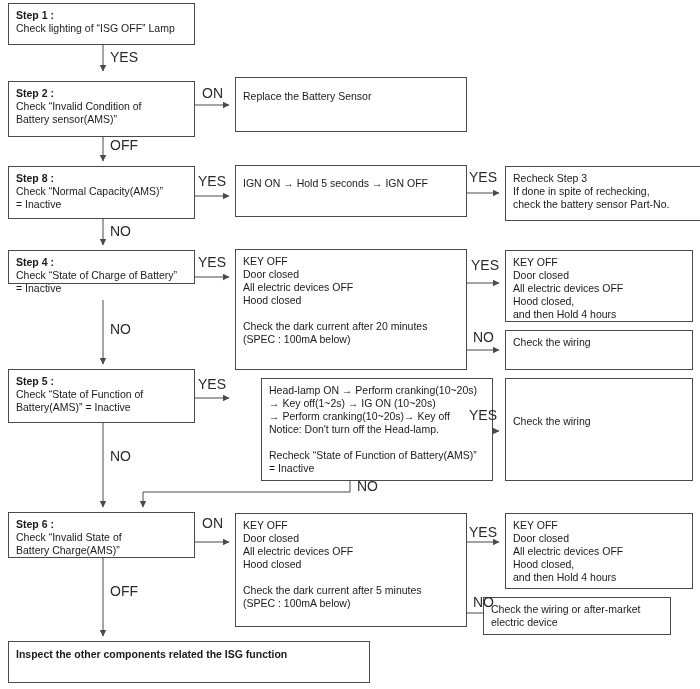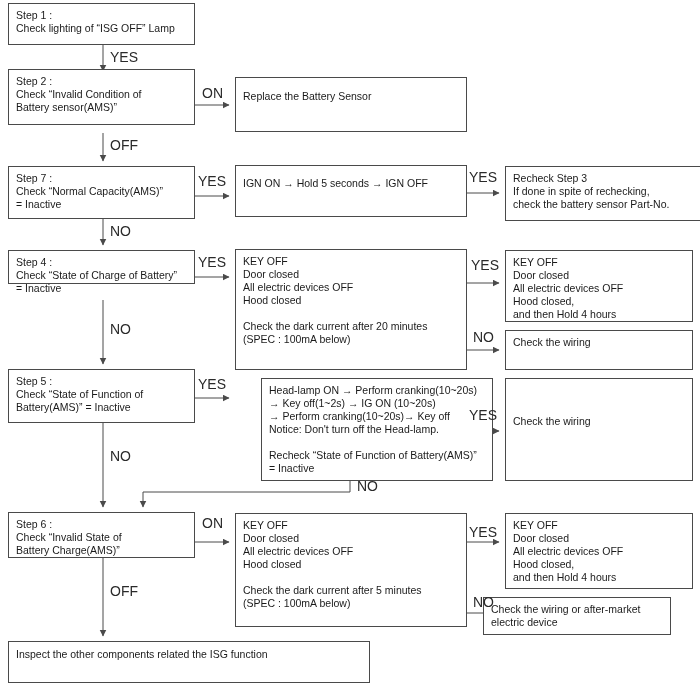--- a/index.html
+++ b/index.html
@@ -2,21 +2,21 @@
 <html><head>
 <meta charset="utf-8">
 <style>
   html,body{margin:0;padding:0;background:#ffffff;}
   .canvas{position:relative;width:700px;height:689px;background:#ffffff;overflow:hidden;
           font-family:"Liberation Sans",sans-serif;}
   .connectors{position:absolute;left:0;top:0;width:700px;height:689px;}
   .box{position:absolute;box-sizing:border-box;border:1px solid #4a4a4a;background:#ffffff;
        font-size:10.5px;line-height:13px;color:#1a1a1a;padding:5px 4px 4px 7px;}
   .vcenter{display:flex;align-items:center;padding-top:0;padding-bottom:16px;}
-  .b{font-weight:normal;}
+  .b{font-weight:bold;}
   .gap{margin-top:13px;}
   .lbl{position:absolute;font-size:14px;line-height:11px;color:#2a2a2a;white-space:nowrap;}
   .line{white-space:nowrap;}
 </style>
 </head>
 <body>
 
 <div class="canvas">
 
   <svg class="connectors" viewBox="0 0 700 689" xmlns="http://www.w3.org/2000/svg">
@@ -46,28 +46,28 @@
     <line x1="467" y1="613" x2="499" y2="613" stroke="#4a4a4a" marker-end="url(#ah)"></line>
 
     <polyline points="350,481 350,492 143,492 143,507" fill="none" stroke="#4a4a4a" marker-end="url(#ah)"></polyline>
   </svg>
 
   <div class="box" style="left:8px;top:3px;width:187px;height:42px;">
     <div class="line b">Step 1 :</div>
     <div class="line">Check lighting of “ISG OFF” Lamp</div>
   </div>
 
-  <div class="box" style="left:8px;top:69px;width:187px;height:56px;">
+  <div class="box" style="left:8px;top:81px;width:187px;height:56px;">
     <div class="line b">Step 2 :</div>
     <div class="line">Check “Invalid Condition of</div>
     <div class="line">Battery sensor(AMS)”</div>
   </div>
 
   <div class="box" style="left:8px;top:166px;width:187px;height:53px;">
-    <div class="line b">Step 7 :</div>
+    <div class="line b">Step 8 :</div>
     <div class="line">Check “Normal Capacity(AMS)”</div>
     <div class="line">= Inactive</div>
   </div>
 
   <div class="box" style="left:8px;top:250px;width:187px;height:34px;">
     <div class="line b">Step 4 :</div>
     <div class="line">Check “State of Charge of Battery”</div>
     <div class="line">= Inactive</div>
   </div>
 

